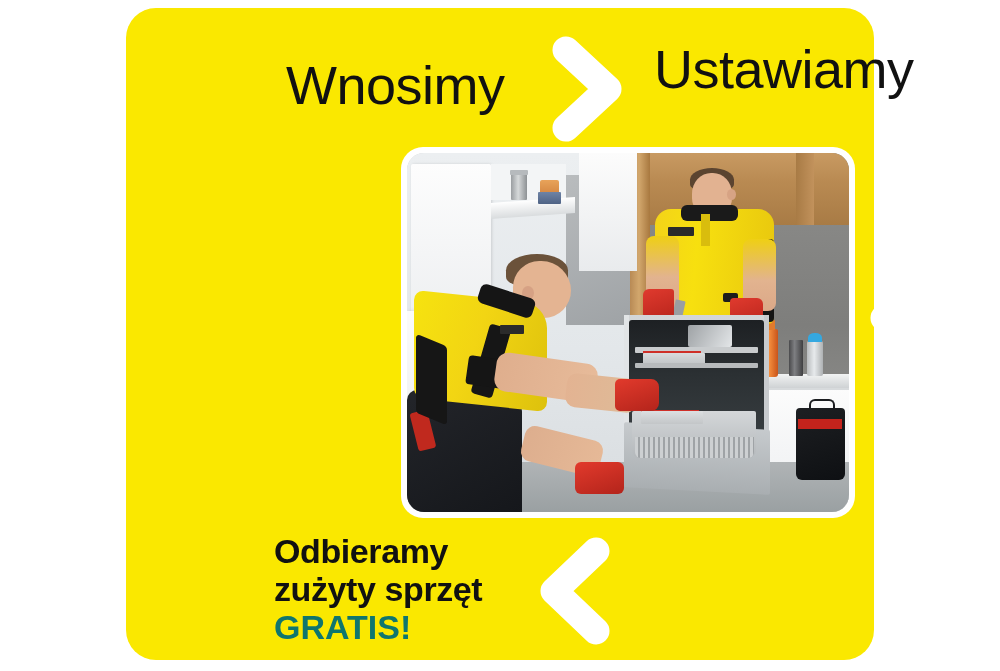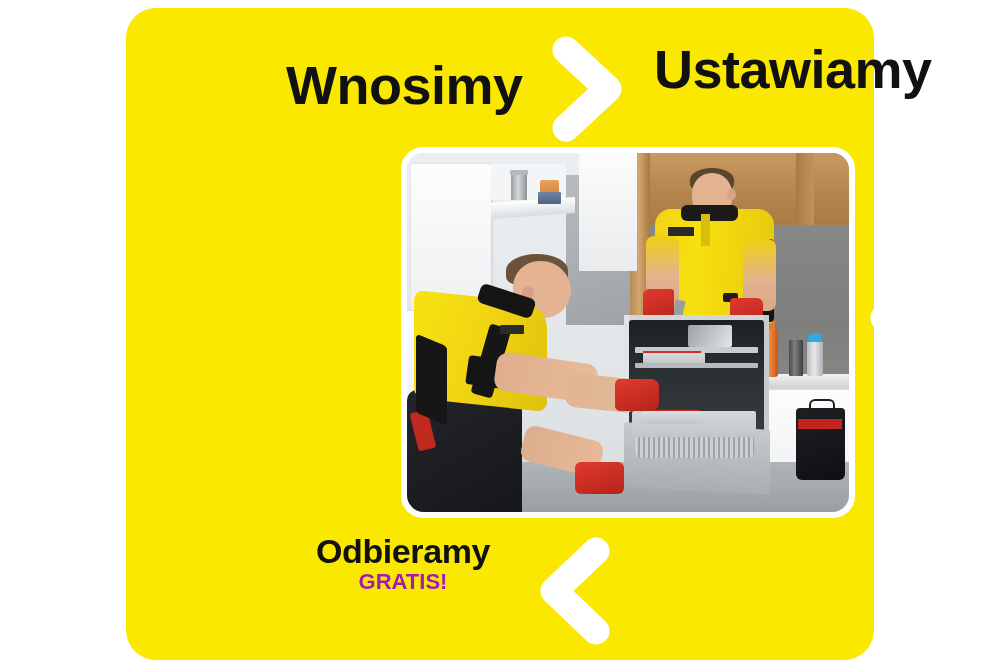--- a/index.html
+++ b/index.html
@@ -23,21 +23,21 @@
     width: 748px;
     height: 652px;
     background: #fae800;
     border-radius: 30px;
   }
 
   
   .headline {
     position: absolute;
     color: #111111;
-    font-weight: 700;
+    font-weight: 400;
     letter-spacing: -0.5px;
     line-height: 1;
     white-space: nowrap;
     font-family: "Liberation Sans", sans-serif;
   }
 
   #label-wnosimy {
     left: 160px;
     top: 50px;
     font-size: 54px;
@@ -54,35 +54,34 @@
     top: 550px;
     font-size: 54px;
   }
 
   
   #pickup-block {
     position: absolute;
     left: 148px;
     top: 524px;
     width: 258px;
-    text-align: center;
     line-height: 1.12;
   }
   #pickup-block .line {
     display: block;
     color: #111111;
     font-size: 34px;
     font-weight: 700;
     letter-spacing: -0.4px;
     white-space: nowrap;
   }
   #pickup-block .free {
     display: block;
-    color: #a21caf;
-    font-size: 22px;
+    color: #0f766e;
+    font-size: 34px;
     font-weight: 700;
     letter-spacing: 0px;
   }
 
   
   .chevron {
     position: absolute;
   }
   .chevron svg { display: block; }
 
@@ -335,20 +334,21 @@
       <div class="ph t1-forearm"></div>
       <div class="ph t1-gloveL"></div>
       <div class="ph t1-armB"></div>
       <div class="ph t1-gloveB"></div>
 
     </div>
   </div>
 
   <div id="pickup-block">
     <span class="line">Odbieramy</span>
+    <span class="line">zużyty sprzęt</span>
     <span class="free">GRATIS!</span>
   </div>
 
   <div class="chevron" id="chevron-left">
     <svg width="86" height="114" viewBox="0 0 86 114" aria-hidden="true">
       <path d="M64 17 L22 57 L64 97" fill="none" stroke="#ffffff" stroke-width="27" stroke-linecap="round" stroke-linejoin="round"></path>
     </svg>
   </div>
 
 

